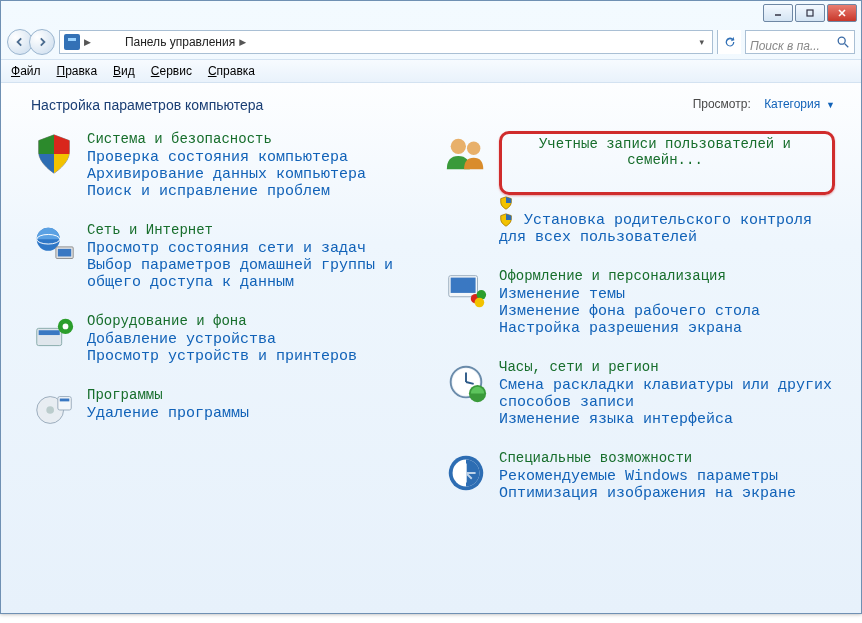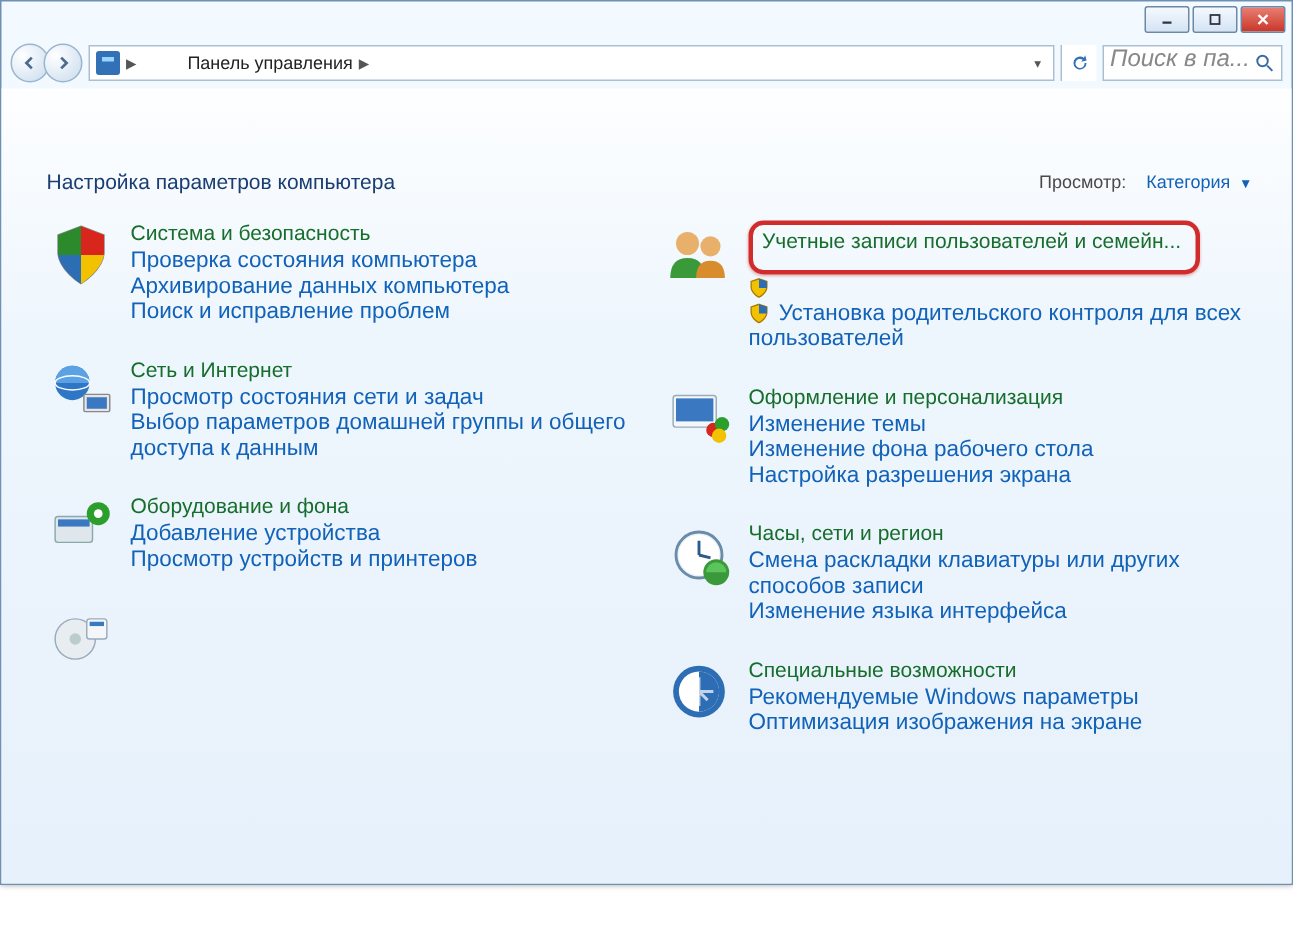--- a/index.html
+++ b/index.html
@@ -83,30 +83,30 @@
     border-radius:2px;
   }
   .bc-refresh {
     border-left:1px solid #a9bfd4;
     height:24px; width:24px;
     display:flex; align-items:center; justify-content:center;
     color:#3371b6;
     background:#fff;
   }
   .search {
-    width:120px;
+    width:110px;
     height:24px;
     border:1px solid #a9bfd4;
     background:#fff;
     display:flex;
-    align-items:flex-start;
+    align-items:flex-end;
     padding:0 4px;
     color:#888;
     font-style:italic;
-    font-size:16px;
+    font-size:12px;
     position:relative;
   }
   .search .mag {
     position:absolute; right:4px; top:4px;
     color:#3a6aa5;
     font-style:normal;
   }
   
   .menubar {
     display:flex;
@@ -124,34 +124,33 @@
   
   .content {
     height: 530px;
     padding: 14px 26px 20px 30px;
     background: linear-gradient(180deg,#fdfeff 0,#eef6fd 30%,#e7f1fb 100%);
     position:relative;
   }
   .content-header {
     display:flex;
     justify-content:space-between;
-    align-items:center;
+    align-items:flex-start;
     margin-bottom:18px;
-    margin-top:40px;
   }
   .content-header h1 {
     font-size:14px;
     font-weight:normal;
     color:#1a3e74;
     margin:0;
   }
   .view-select { font-size:12px; color:#4a4a4a; }
   .view-select .link { color:#1162b8; cursor:pointer; }
   .view-select .caret { font-size:9px; color:#1162b8; }
-  .columns { display:flex; gap:20px; }
+  .columns { display:flex; gap:20px;font-family:Liberation Mono, monospace; }
   .col { flex:1; }
   .category {
     display:flex;
     gap:10px;
     margin-bottom:22px;
   }
   .cat-icon {
     width:46px; height:46px;
     flex:0 0 46px;
     display:flex; align-items:center; justify-content:center;
@@ -173,23 +172,24 @@
   .shield {
     display:inline-block;
     width:14px; height:14px;
     vertical-align:-3px;
     margin-right:2px;
   }
   .shield svg { width:14px; height:14px; }
   .highlight {
     border:3px solid #d02c2c;
     border-radius:10px;
-    padding:2px 10px 10px 6px;
+    padding:2px 10px 22px 6px;
     display:inline-block;
     box-shadow:0 1px 2px rgba(208,44,44,.4);
+    text-align:center;
   }
 </style>
 </head>
 <body>
 
 <div class="window">
 
   <div class="titlebar">
     <div class="win-btn">
       <svg viewBox="0 0 10 10">
@@ -243,20 +243,27 @@
       <span>Поиск в па...</span>
       <span class="mag">
         <svg width="14" height="14" viewBox="0 0 16 16">
             <circle cx="6.5" cy="6.5" r="4" fill="none" stroke="#3a6aa5" stroke-width="1.5"></circle>
             <line x1="10" y1="10" x2="14" y2="14" stroke="#3a6aa5" stroke-width="1.5"></line>
           </svg>
       </span>
     </div>
   </div>
 
+  <div class="menubar">
+    <span>Файл</span>
+    <span>Правка</span>
+    <span>Вид</span>
+    <span>Сервис</span>
+    <span>Справка</span>
+  </div>
 
   <div class="content">
 
     <div class="content-header">
       <h1>Настройка параметров компьютера</h1>
       <div class="view-select">
         <span>Просмотр:</span>
         &nbsp;&nbsp;
         <span class="link">Категория</span>
         <span class="caret">&nbsp;▼</span>
@@ -319,20 +326,24 @@
         </div>
 
         <div class="category">
           <div class="cat-icon">
             <svg width="46" height="46" viewBox="0 0 48 48">
               <circle cx="20" cy="24" r="14" fill="#e8edf2" stroke="#9ab"></circle>
               <circle cx="20" cy="24" r="4" fill="#bcc"></circle>
               <rect x="28" y="10" width="14" height="14" rx="2" fill="#f4f7fa" stroke="#9ab"></rect>
               <rect x="30" y="12" width="10" height="3" fill="#3a78c2"></rect>
             </svg>
+          </div>
+          <div class="cat-body">
+            <div class="cat-title">Программы</div>
+            <a class="cat-link">Удаление программы</a>
           </div>
         </div>
 
       </div>
 
       <div class="col">
 
         <div class="category">
           <div class="cat-icon">
             <svg width="46" height="46" viewBox="0 0 48 48">

